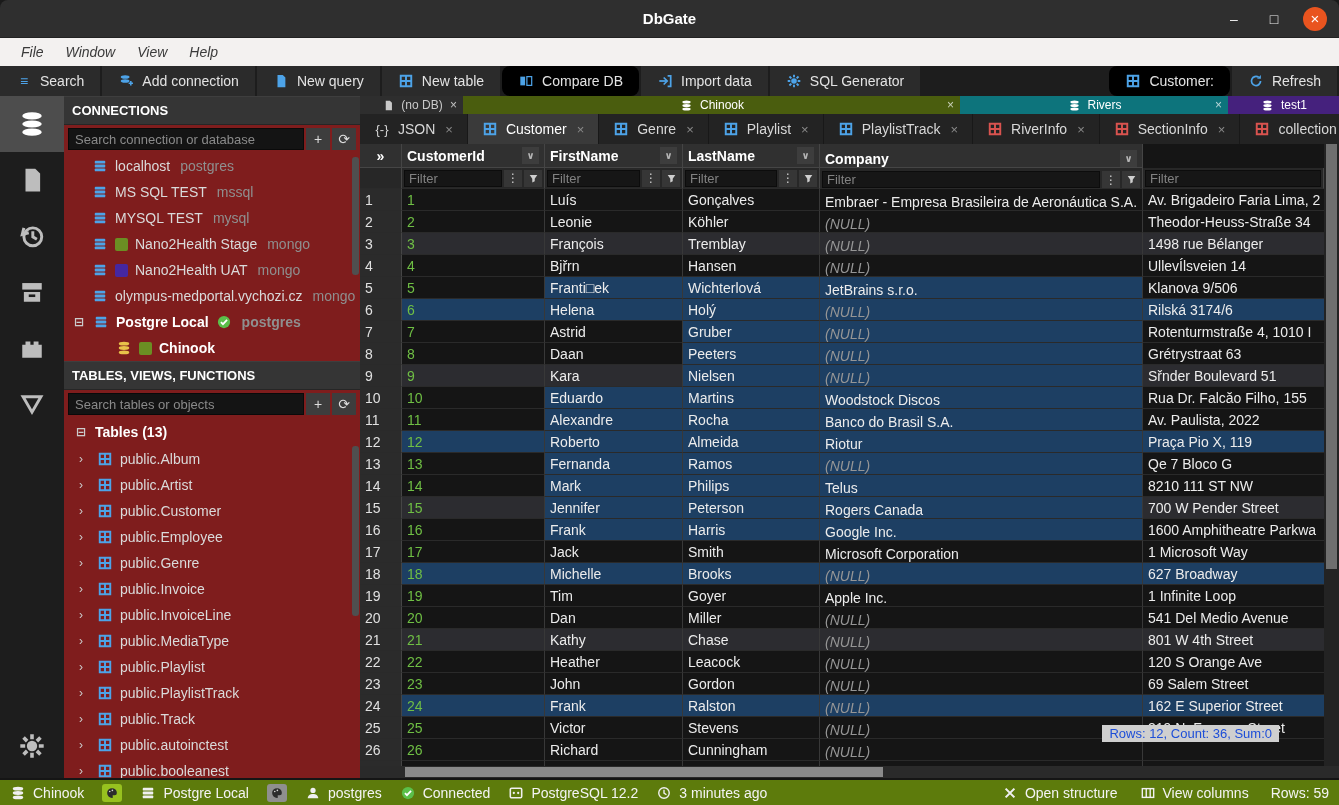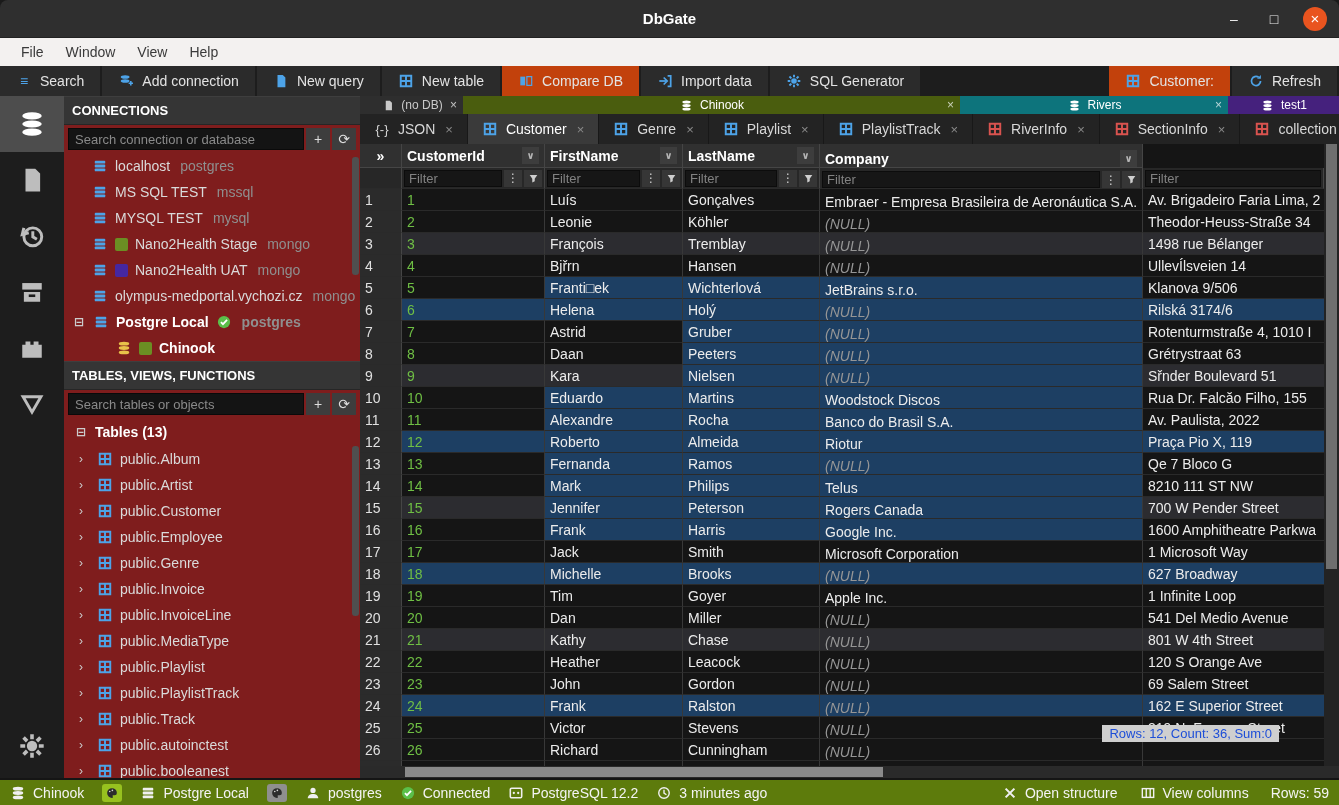--- a/index.html
+++ b/index.html
@@ -11,27 +11,27 @@
   .titlebar { height:38px; background:#2f2f2f; display:flex; align-items:center;
     position:relative; border-bottom:1px solid #222; border-radius:8px 8px 0 0; }
   .title { position:absolute; left:0; right:0; text-align:center; color:#fff;
     font-weight:bold; font-size:15px; }
   .wincontrols { margin-left:auto; display:flex; align-items:center; gap:18px; padding-right:12px; z-index:2; }
   .wc { width:22px; height:22px; display:flex; align-items:center; justify-content:center; color:#e8e8e8; font-size:14px; }
   .wc-close { background:#e9541f; border-radius:50%; width:24px; height:24px; color:#fff; font-size:15px; }
 
   
   .menubar { height:28px; background:#f3f1f0; display:flex; align-items:center; padding-left:10px; }
-  .menuitem { color:#3a3a3a; font-size:14px; padding:0 11px; height:100%; display:flex; align-items:center; }
+  .menuitem { color:#3a3a3a; font-size:14px; padding:0 11px; height:100%; display:flex; align-items:center;font-style:italic; }
 
   
   .toolbar { height:30px; background:#1d1d1d; display:flex; align-items:stretch; }
   .tbtn { background:#2b2b2b; color:#e3e3e3; font-size:14px; display:flex; align-items:center;
     gap:8px; padding:0 16px; margin-right:2px; cursor:pointer; white-space:nowrap; }
-  .tbtn.hl { background:#c2410c; }
+  .tbtn.hl { background:#000000;border-radius:8px; }
   .tb-spacer { flex:1; }
   .ic { display:inline-flex; align-items:center; justify-content:center; width:16px; height:16px; }
   .ic svg { width:14px; height:14px; }
   .ic-blue { color:#4da3e8; }
   .ic-yellow { color:#e8c24a; }
   .ic-white { color:#f0f0f0; }
   .glyph { font-size:14px; line-height:1; }
 
   
   .main { flex:1; display:flex; min-height:0; }

